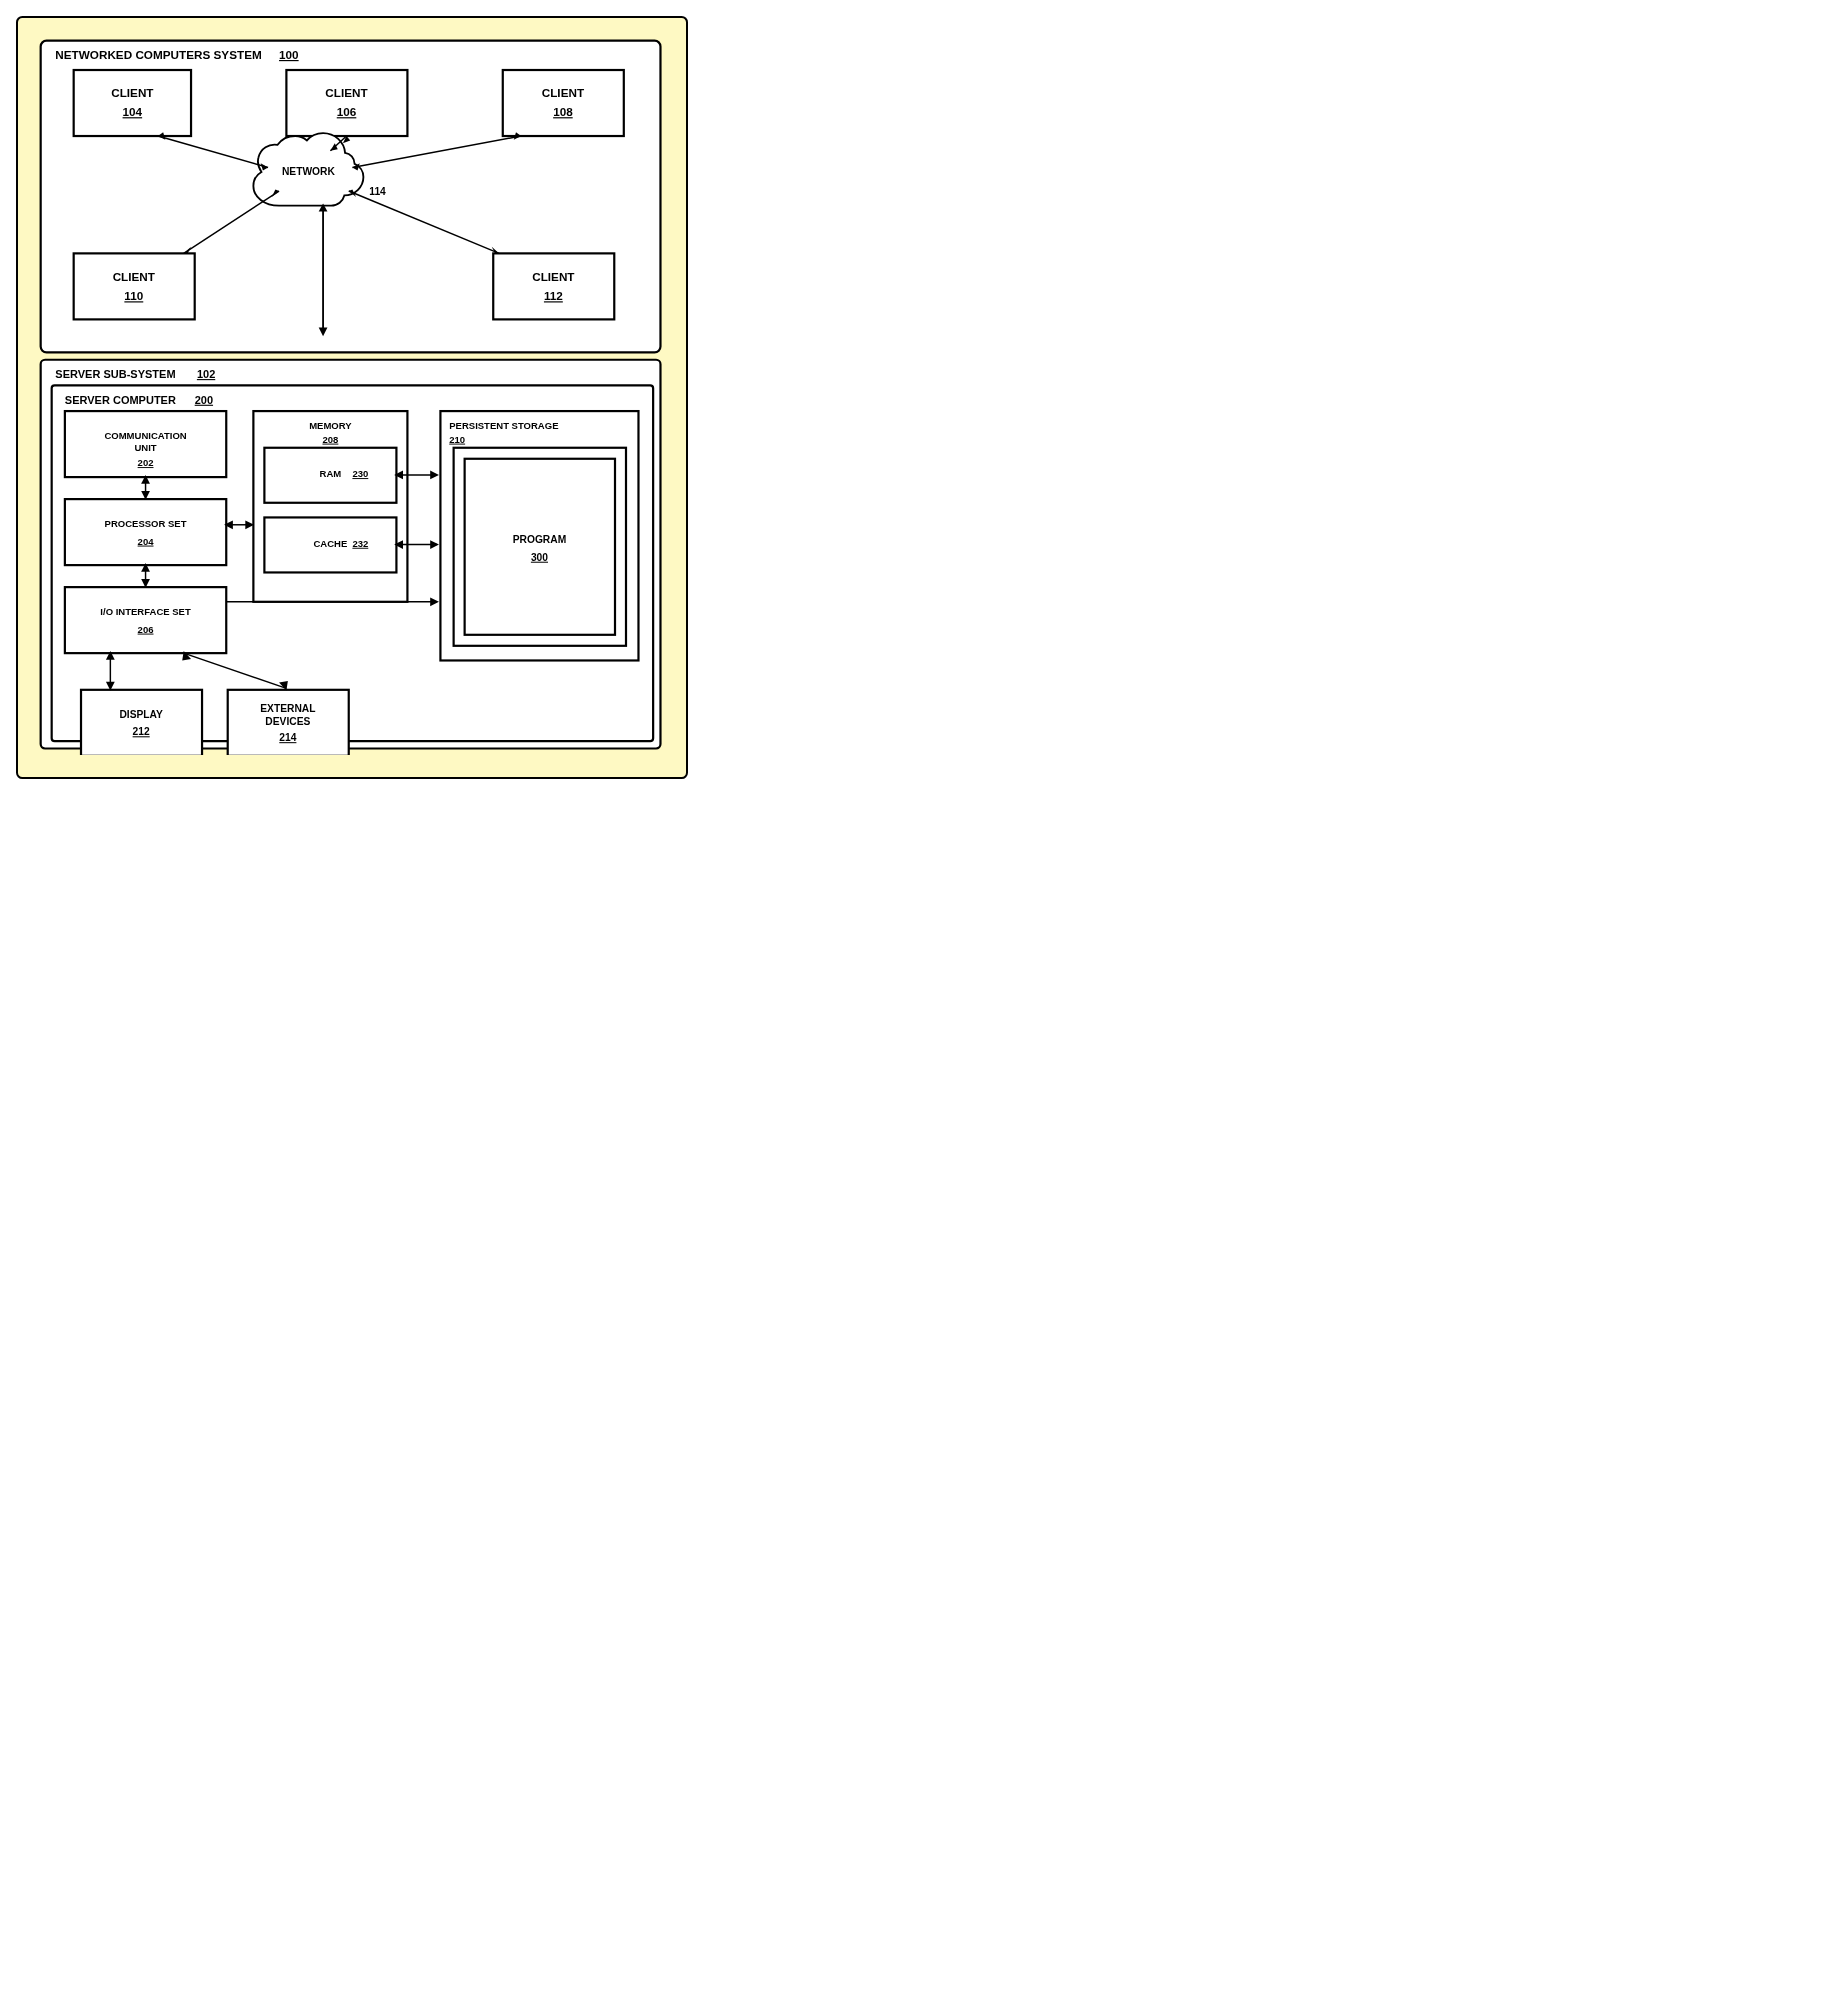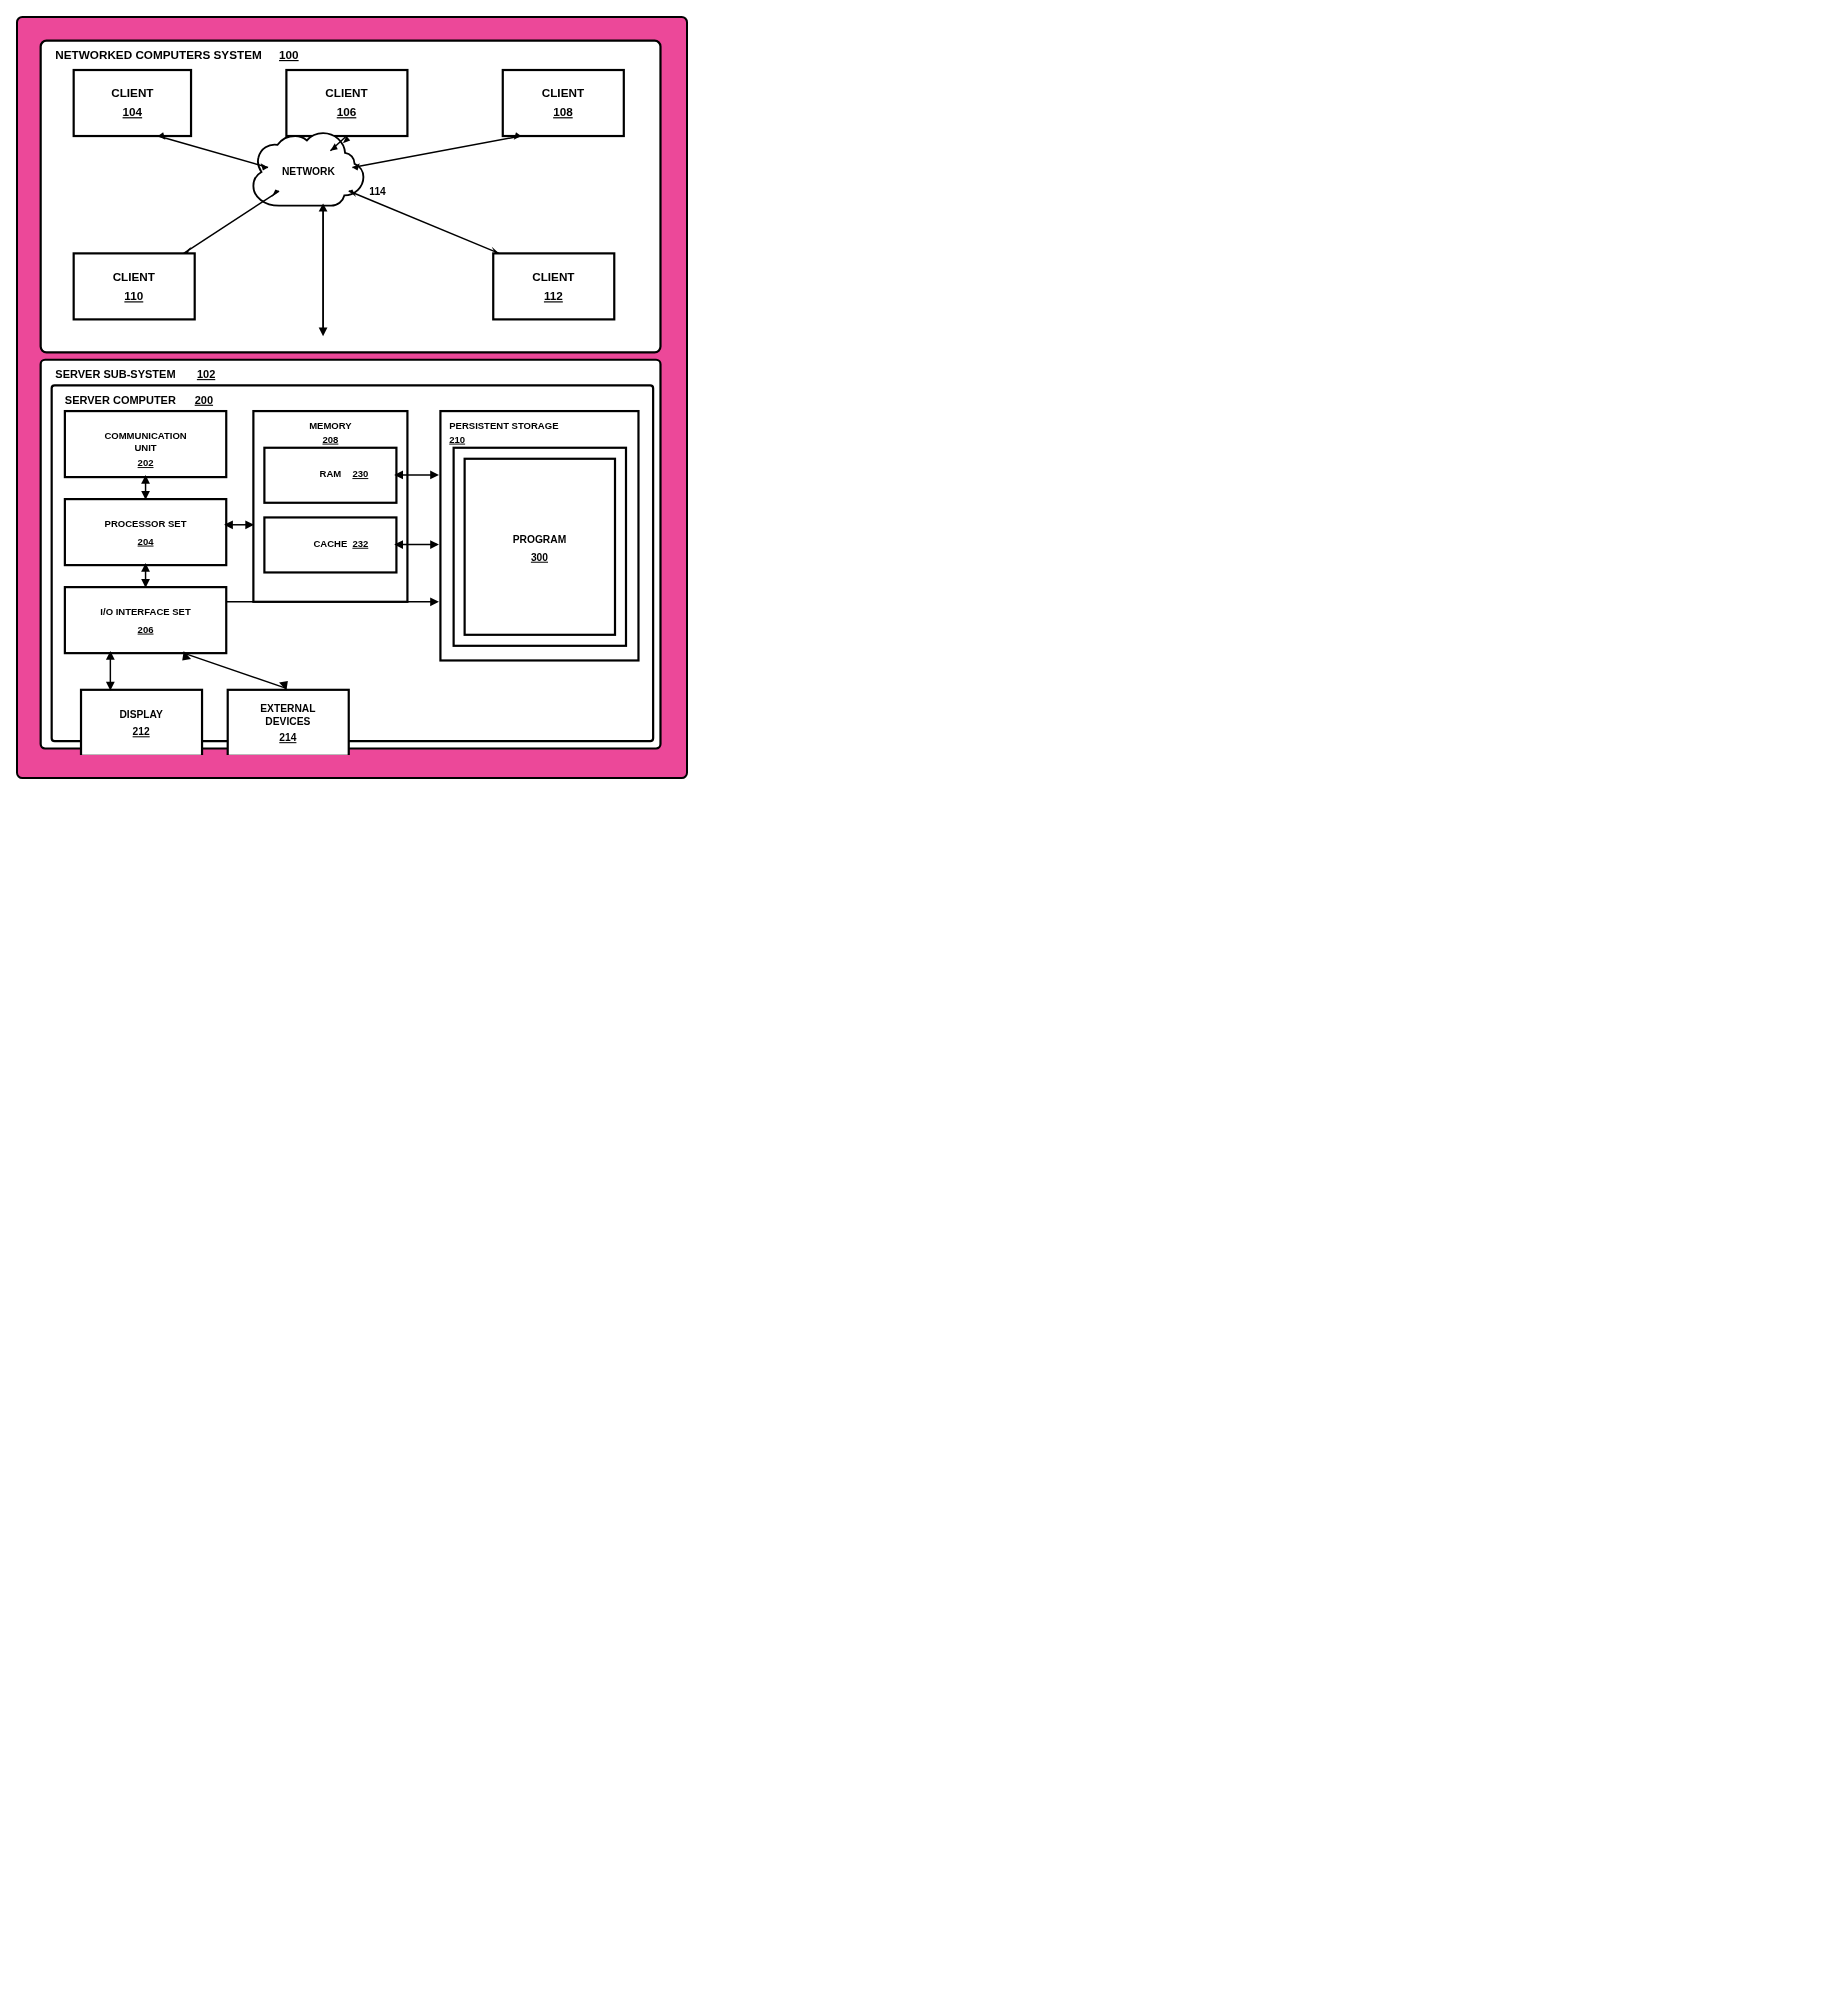--- a/index.html
+++ b/index.html
@@ -8,21 +8,21 @@
       font-family: Arial, sans-serif;
       width: 704px;
       min-height: 782px;
       padding: 15.6px;
     }
     .outer-border {
       border: 2.3px solid #000;
       border-radius: 6.3px;
       padding: 19px;
       position: relative;
-      background: #ec4899;
+      background: #fef9c3;
     }
 
     
     .diagram-svg {
       width: 100%;
     }
   </style>
 </head>
 <body>
 

